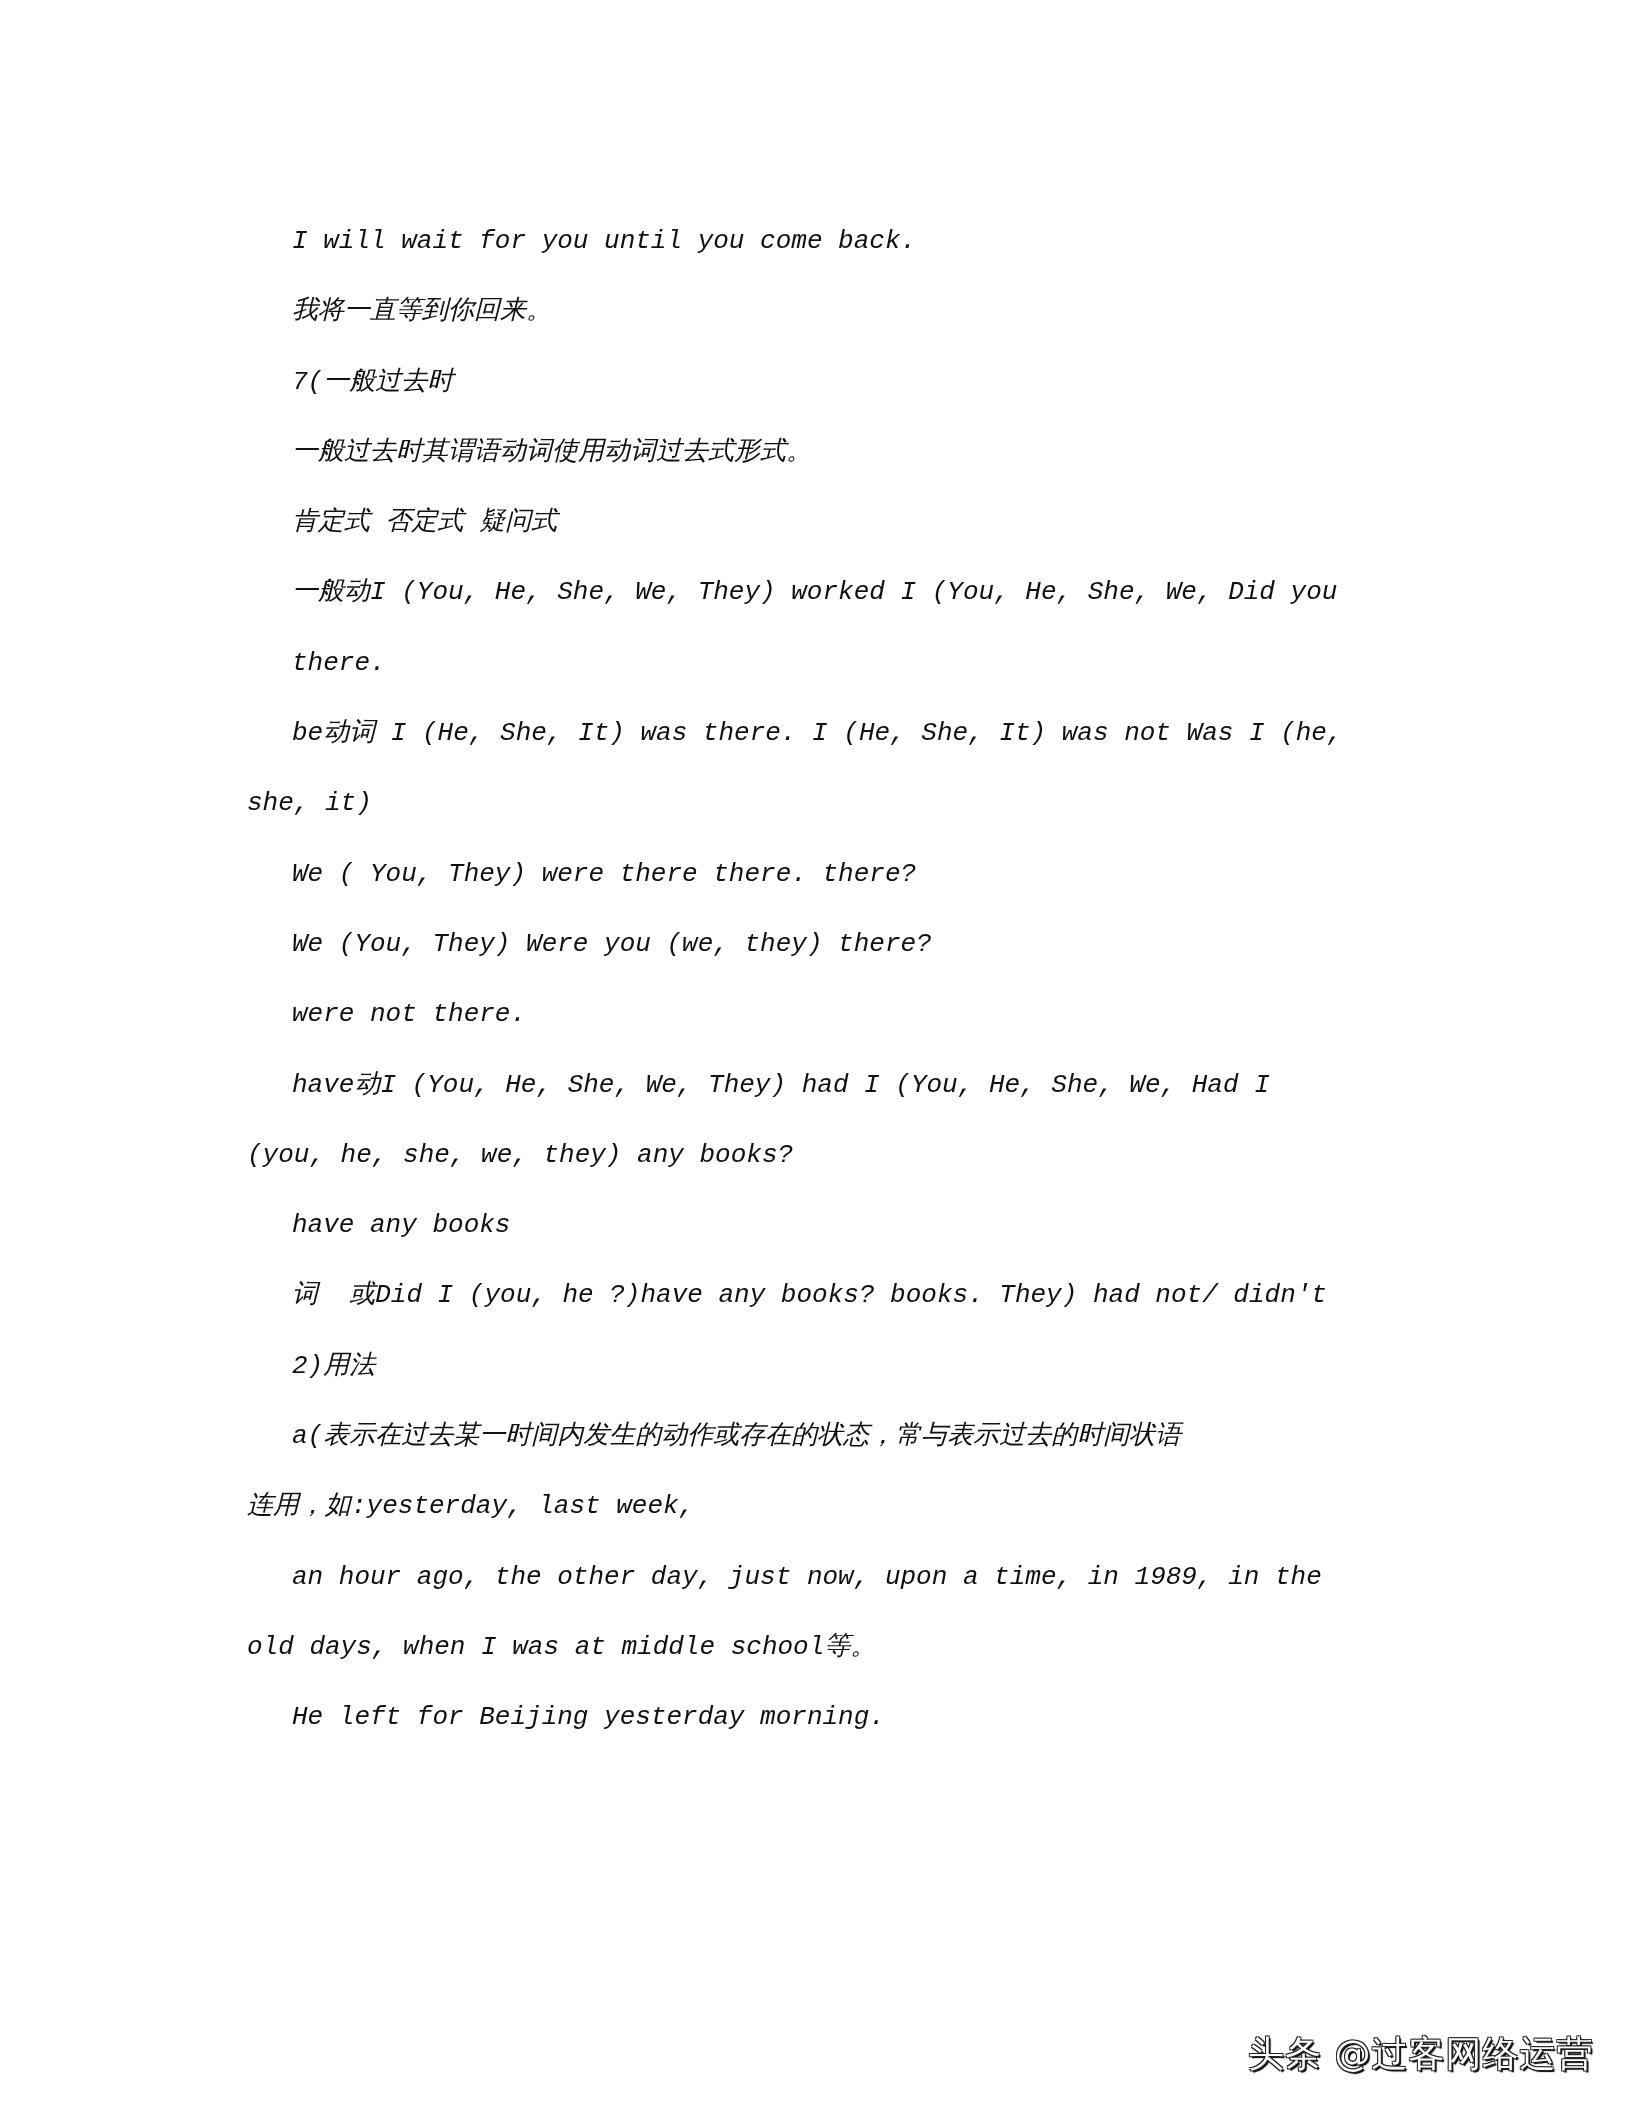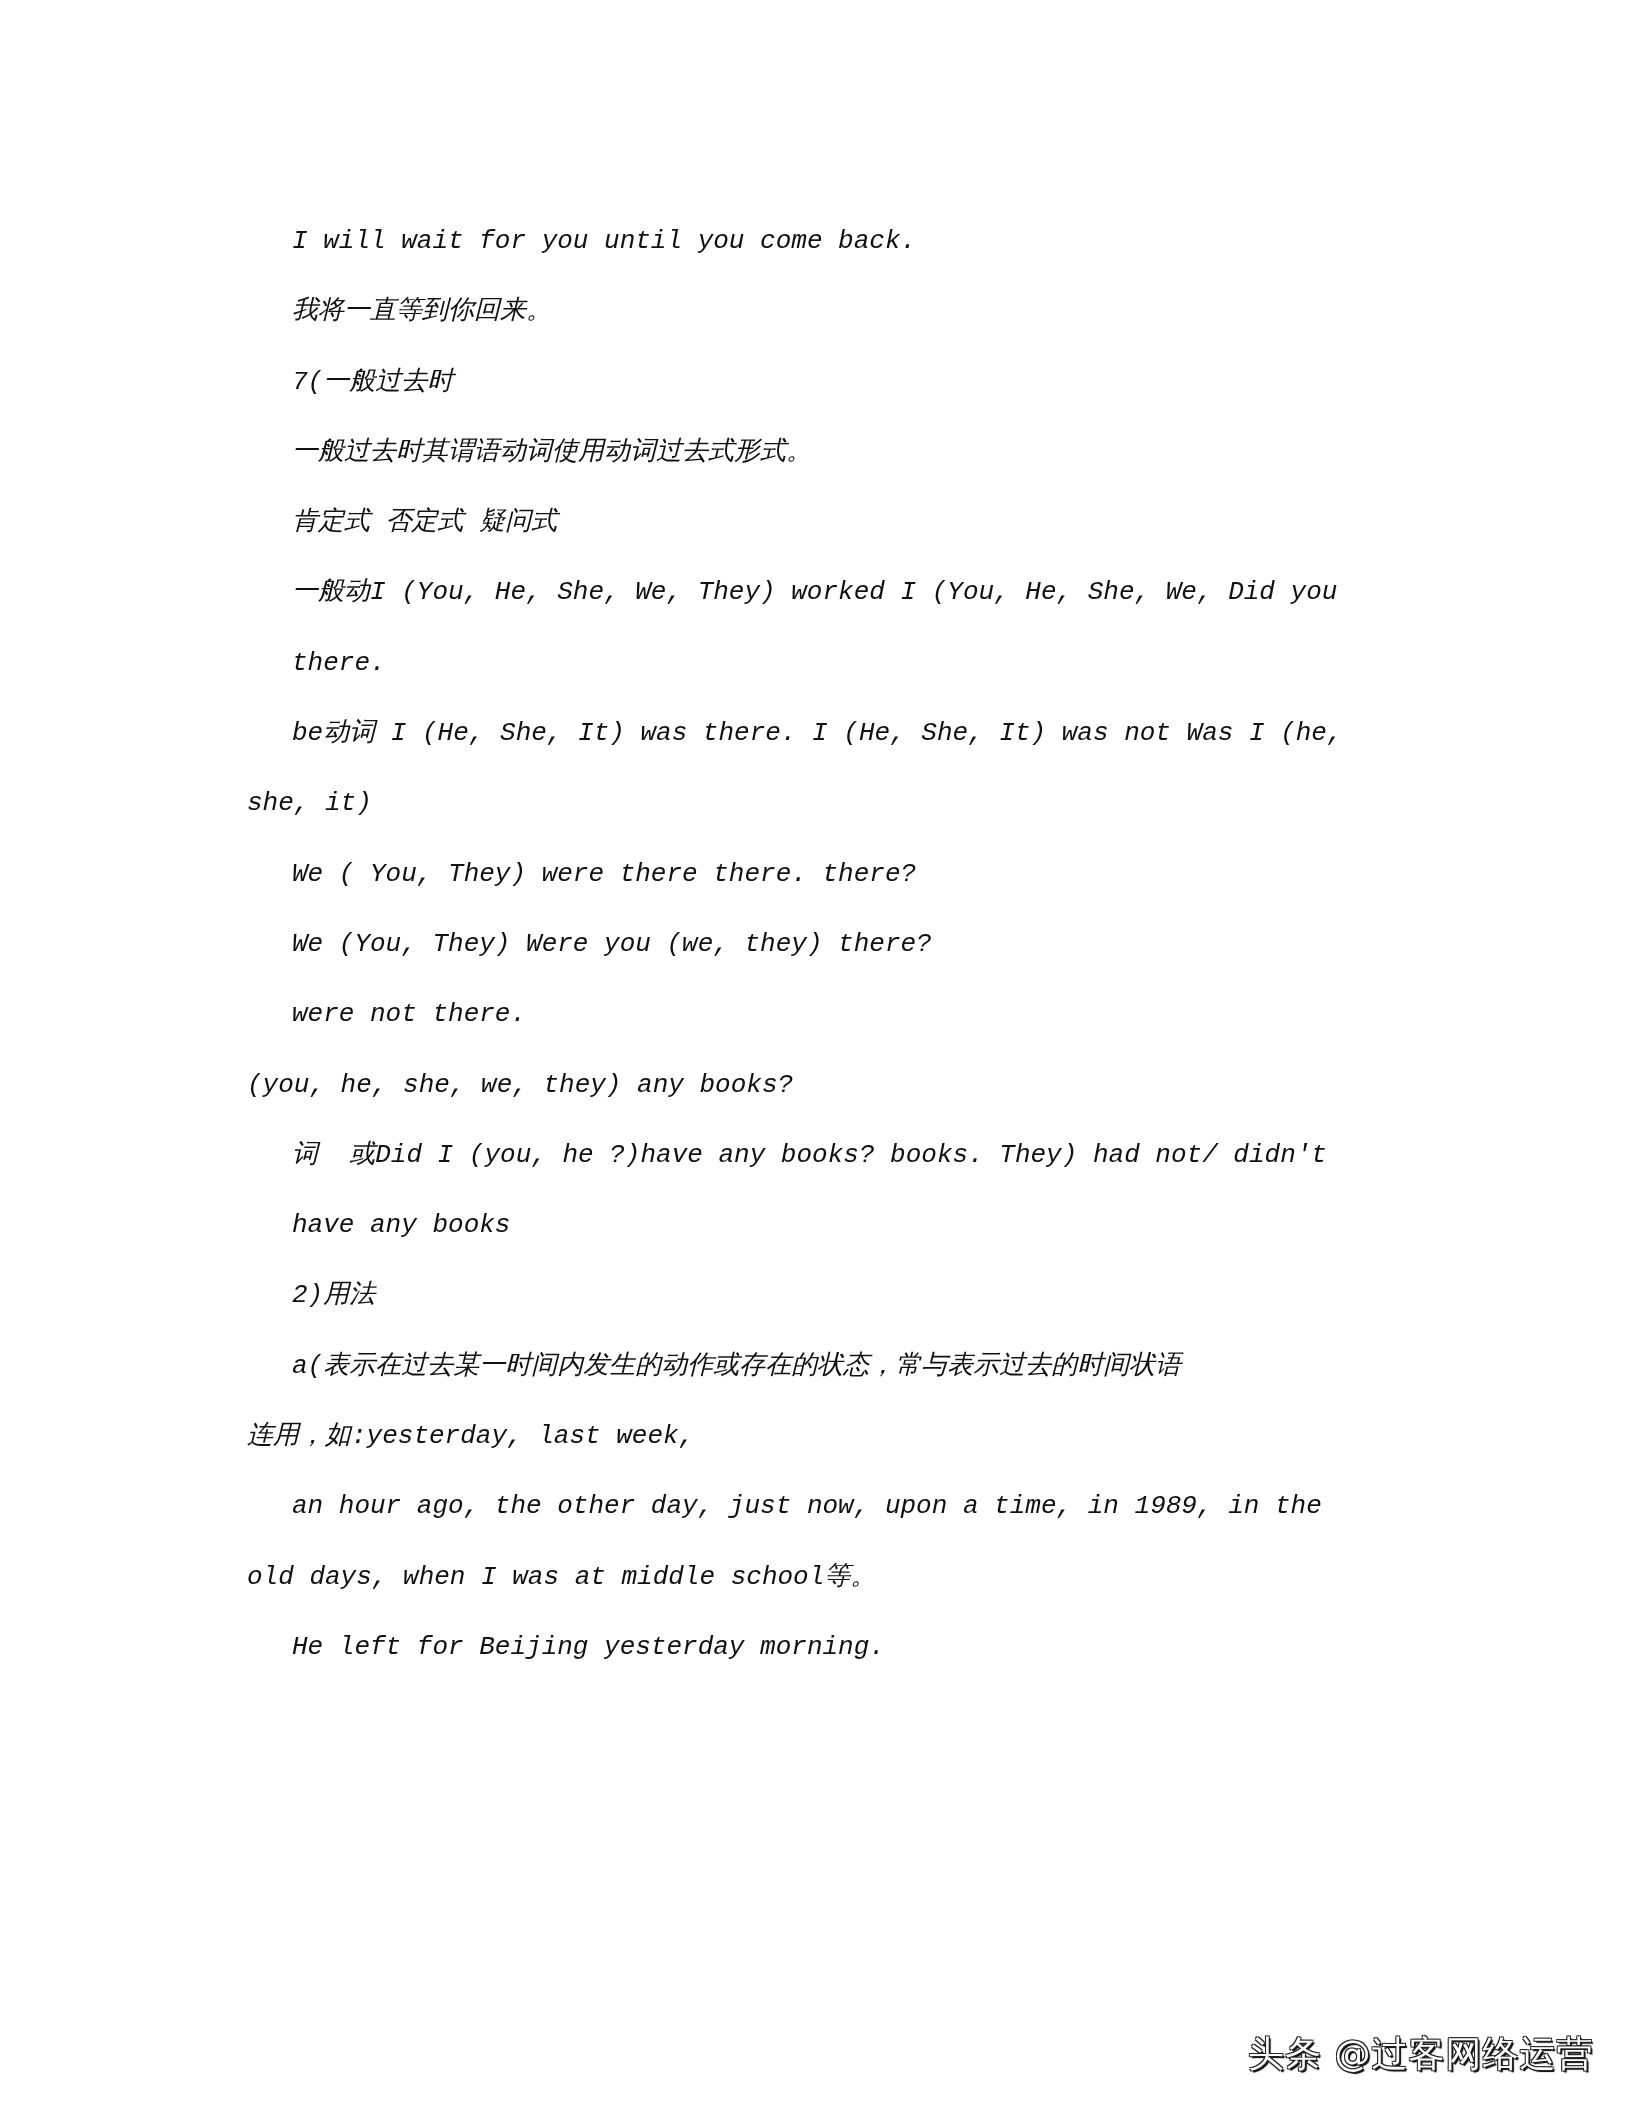--- a/index.html
+++ b/index.html
@@ -69,23 +69,24 @@
     <div class="line indent">7(一般过去时</div>
     <div class="line indent">一般过去时其谓语动词使用动词过去式形式。</div>
     <div class="line indent">肯定式 否定式 疑问式</div>
     <div class="line indent">一般动I (You, He, She, We, They) worked I (You, He, She, We, Did you</div>
     <div class="line indent">there.</div>
     <div class="line indent">be动词 I (He, She, It) was there. I (He, She, It) was not Was I (he,</div>
     <div class="line">she, it)</div>
     <div class="line indent">We ( You, They) were there there. there?</div>
     <div class="line indent">We (You, They) Were you (we, they) there?</div>
     <div class="line indent">were not there.</div>
+    <div class="line indent">have动I (You, He, She, We, They) had I (You, He, She, We, Had I</div>
     <div class="line">(you, he, she, we, they) any books?</div>
+    <div class="line indent">have any books</div>
     <div class="line indent">词  或Did I (you, he ?)have any books? books. They) had not/ didn't</div>
-    <div class="line indent">have any books</div>
     <div class="line indent">2)用法</div>
     <div class="line indent">a(表示在过去某一时间内发生的动作或存在的状态，常与表示过去的时间状语</div>
     <div class="line">连用，如:yesterday, last week,</div>
     <div class="line indent">an hour ago, the other day, just now, upon a time, in 1989, in the</div>
     <div class="line">old days, when I was at middle school等。</div>
     <div class="line indent">He left for Beijing yesterday morning.</div>
   </div>
 
   <div class="watermark">头条 @过客网络运营</div>
 </div>

